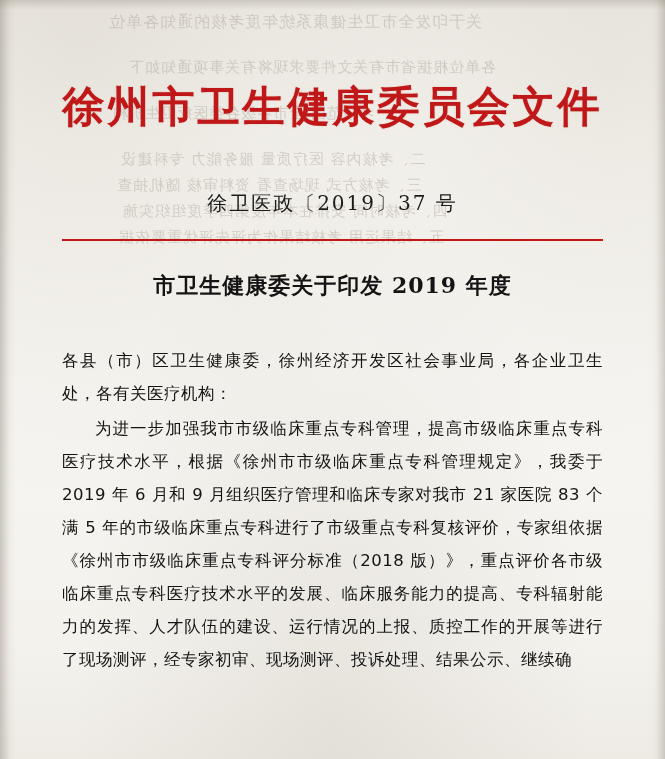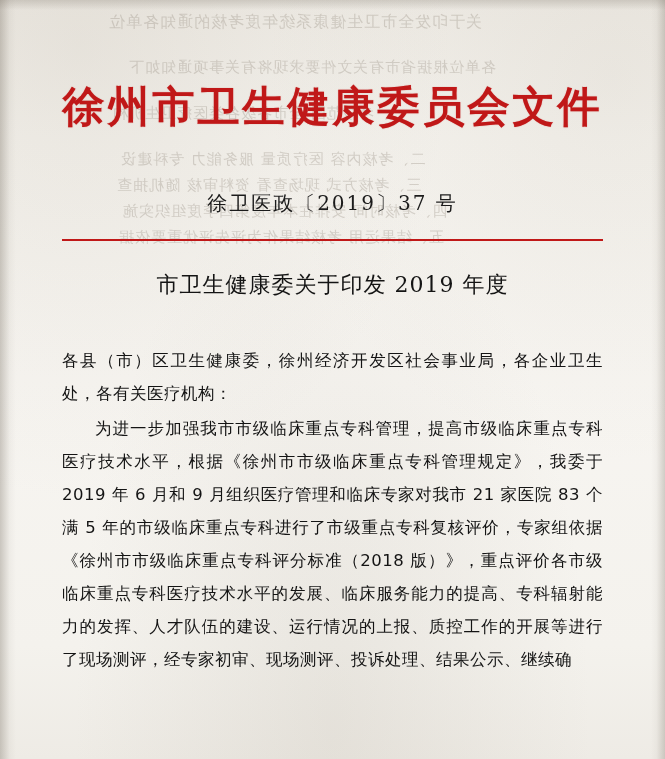--- a/index.html
+++ b/index.html
@@ -90,21 +90,21 @@
   .red-rule {
     margin: 22px 0 0 0;
     height: 2px;
     background: #c01818;
   }
 
   .subject {
     margin-top: 26px;
     text-align: center;
     font-family: "DejaVu Serif", serif;
-    font-weight: normal;
+    font-weight: bold;
     font-size: 22px;
     color: #141414;
     line-height: 1.65;
     letter-spacing: 1px;
   }
 
   .body-block {
     margin-top: 40px;
     font-family: "DejaVu Sans", sans-serif;
     font-size: 16.5px;

